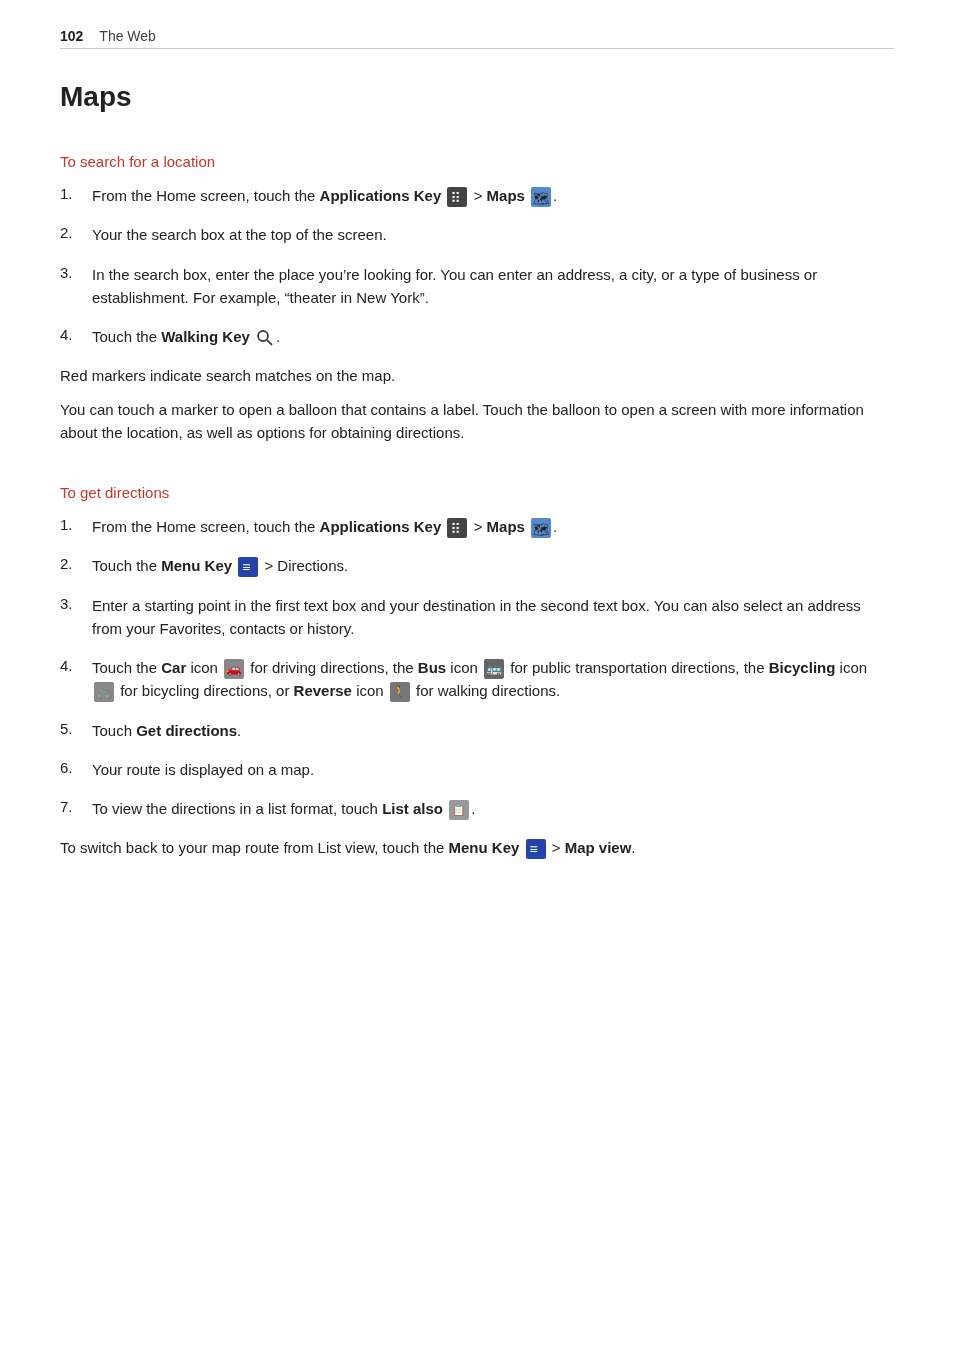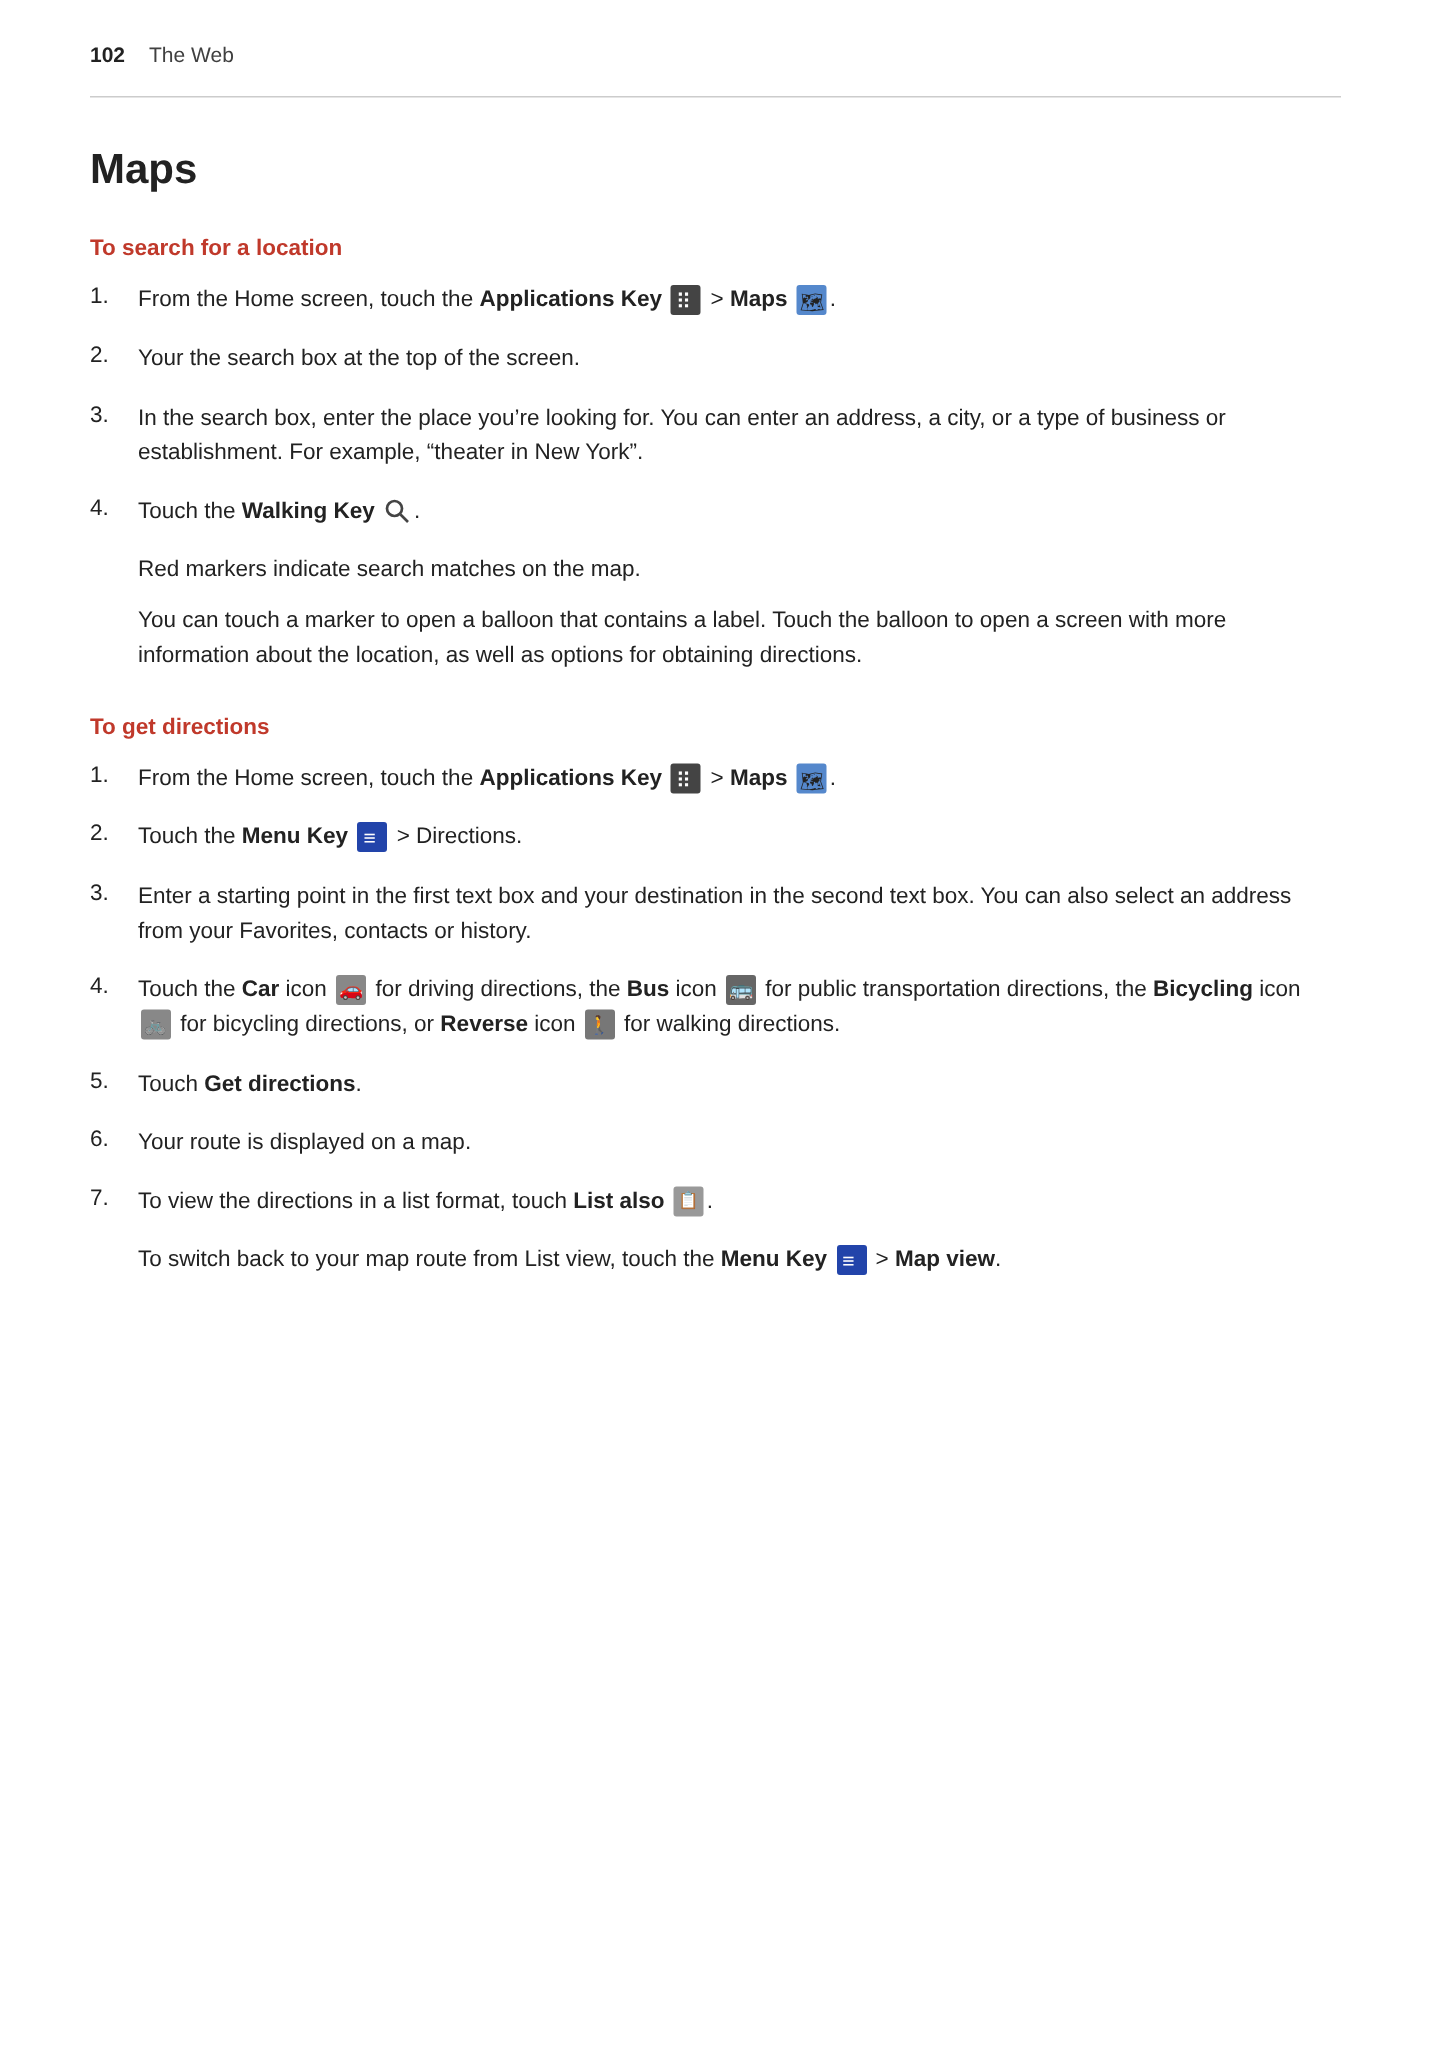--- a/index.html
+++ b/index.html
@@ -11,21 +11,21 @@
       width: 954px;
       min-height: 1372px;
     }
     .page {
       padding: 28px 60px 60px 60px;
     }
     .page-header {
       display: flex;
       align-items: center;
       border-bottom: 1.5px solid #ccc;
-      padding-bottom: 20px;
+      padding-bottom: 4px;
       margin-bottom: 32px;
     }
     .page-number {
       font-size: 14px;
       color: #222;
       font-weight: bold;
       margin-right: 16px;
     }
     .page-title-header {
       font-size: 14px;
@@ -33,24 +33,24 @@
       font-weight: normal;
     }
     h1.section-title {
       font-size: 28px;
       font-weight: bold;
       color: #222;
       margin-bottom: 22px;
     }
     h2.subsection-title {
       font-size: 15px;
-      font-weight: bold;
+      font-weight: normal;
       color: #c0392b;
       margin-bottom: 14px;
-      margin-top: 28px;
+      margin-top: 40px;
     }
     .steps-list {
       list-style: none;
       padding: 0;
       margin: 0 0 12px 0;
     }
     .step-item {
       display: flex;
       align-items: flex-start;
       margin-bottom: 16px;
@@ -64,21 +64,20 @@
     .step-content {
       flex: 1;
       font-size: 15px;
       color: #222;
       line-height: 1.55;
     }
     .step-content strong, b {
       font-weight: bold;
     }
     .sub-note {
-      margin-left: 32px;
       margin-top: 10px;
       margin-bottom: 8px;
       font-size: 15px;
       color: #222;
       line-height: 1.55;
     }
     .inline-icon {
       display: inline-block;
       vertical-align: middle;
       margin: 0 2px;

